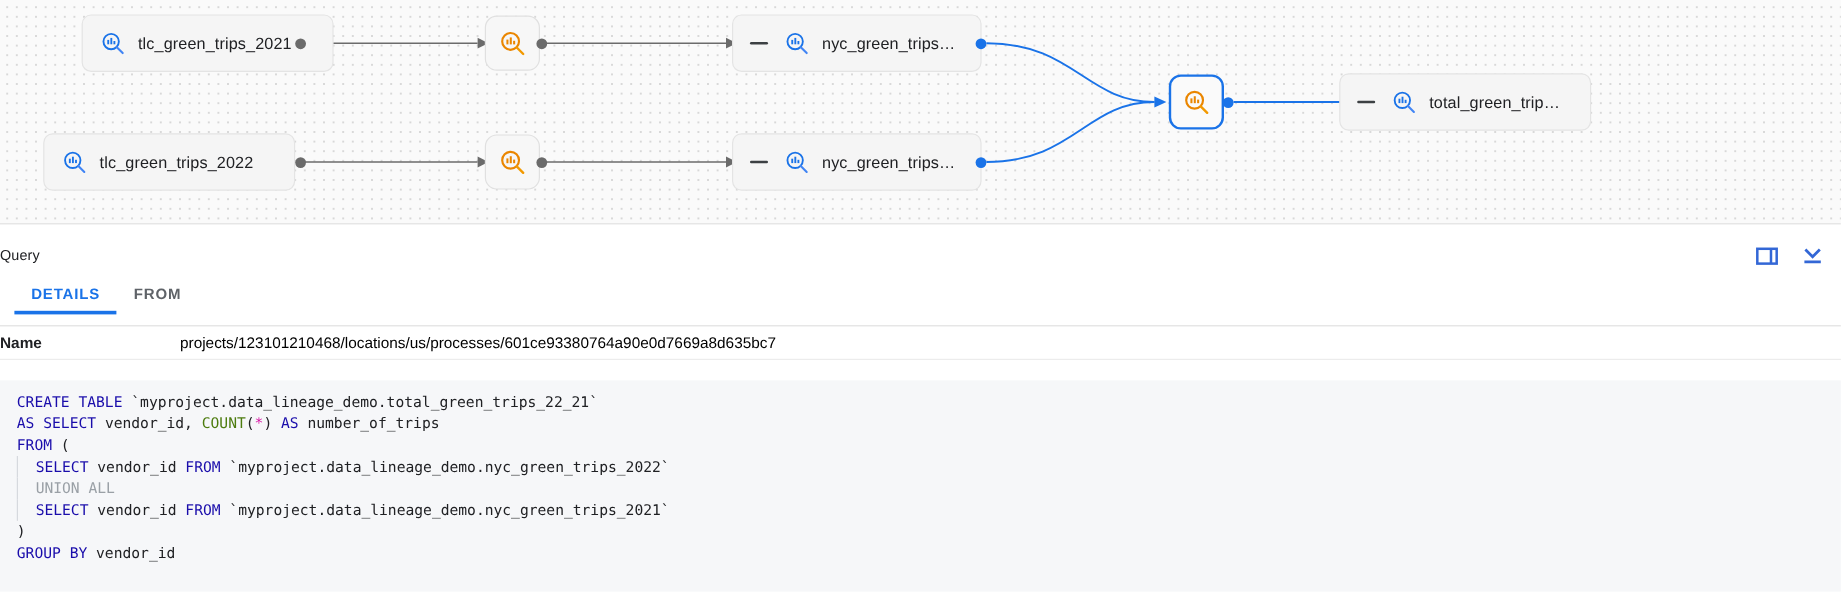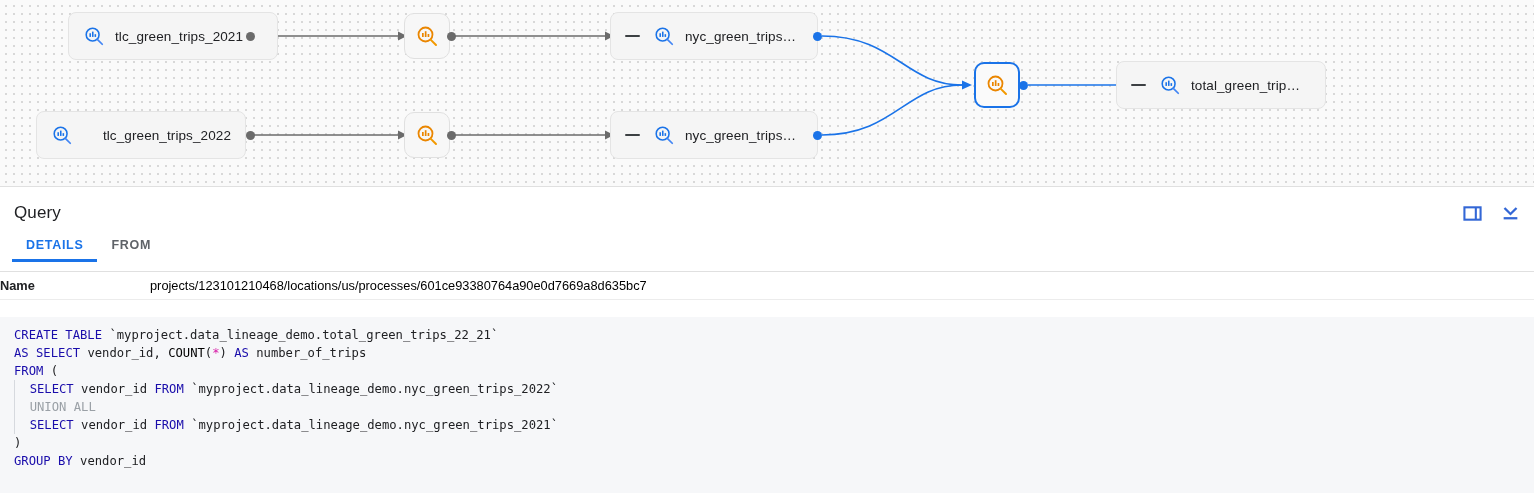--- a/index.html
+++ b/index.html
@@ -59,21 +59,21 @@
     border-radius:2px;background:#d3d3d3;
   }
 
   
   .panel{position:absolute;left:0;top:186px;width:1534px;height:317px;background:#fff;}
   .panel-head{
     position:relative;height:52px;display:flex;align-items:center;
     border-top:1px solid #e0e0e0;
     box-sizing:border-box;
   }
-  .panel-title{font-size:17px;color:#202124;padding-left:14px;letter-spacing:.1px;text-align:center;}
+  .panel-title{font-size:12px;color:#202124;letter-spacing:.1px;text-align:center;}
   .panel-actions{position:absolute;right:12px;top:0;height:52px;display:flex;align-items:center;gap:14px;}
   .act-btn{width:24px;height:24px;display:flex;align-items:center;justify-content:center;cursor:pointer;}
 
   .tabs{
     height:34px;display:flex;align-items:flex-start;
     border-bottom:1px solid #e0e0e0;
     padding-left:12px;box-sizing:border-box;
   }
   .tab{
     font-size:12.5px;font-weight:bold;letter-spacing:.7px;color:#5f6368;
@@ -97,21 +97,21 @@
     height:176px;
     box-sizing:border-box;
     padding:9px 0 0 14px;
     overflow:hidden;
   }
   pre.code{
     margin:0;font-family:"DejaVu Sans Mono", monospace;
     font-size:12.2px;line-height:18px;color:#202124;white-space:pre;
   }
   .k{color:#1a0dab;}
-  .fn{color:#000000;}
+  .fn{color:#4d7c0f;}
   .op{color:#d719a6;}
   .dim{color:#9aa0a6;}
   .guide{
     display:inline-block;border-left:1px solid #d6d9de;height:18px;
     vertical-align:top;margin-right:0;width:0;
   }
 </style>
 </head>
 <body>
 
@@ -146,21 +146,21 @@
           <line x1="15.6" y1="15.6" x2="21" y2="21" stroke="#4285f4" stroke-width="1.9" stroke-linecap="round"></line>
           <rect x="7" y="9" width="1.7" height="4" fill="#1a73e8"></rect>
           <rect x="9.8" y="7.2" width="1.7" height="5.8" fill="#1a73e8"></rect>
           <rect x="12.6" y="10" width="1.7" height="3" fill="#1a73e8"></rect>
         </svg>
       </span>
       <span class="node-label">tlc_green_trips_2021</span>
     </div>
     <span class="port grey" style="left:246px;top:32px;"></span>
 
-    <div class="node table" style="left:36px;top:111px;width:210px;justify-content:space-between;">
+    <div class="node table" style="left:36px;top:111px;width:210px;">
       <span class="icn blue">
         <svg width="22" height="22" viewBox="0 0 24 24">
           <circle cx="10.5" cy="10.5" r="7" fill="none" stroke="#1a73e8" stroke-width="1.7"></circle>
           <line x1="15.6" y1="15.6" x2="21" y2="21" stroke="#4285f4" stroke-width="1.9" stroke-linecap="round"></line>
           <rect x="7" y="9" width="1.7" height="4" fill="#1a73e8"></rect>
           <rect x="9.8" y="7.2" width="1.7" height="5.8" fill="#1a73e8"></rect>
           <rect x="12.6" y="10" width="1.7" height="3" fill="#1a73e8"></rect>
         </svg>
       </span>
       <span class="node-label">tlc_green_trips_2022</span>

